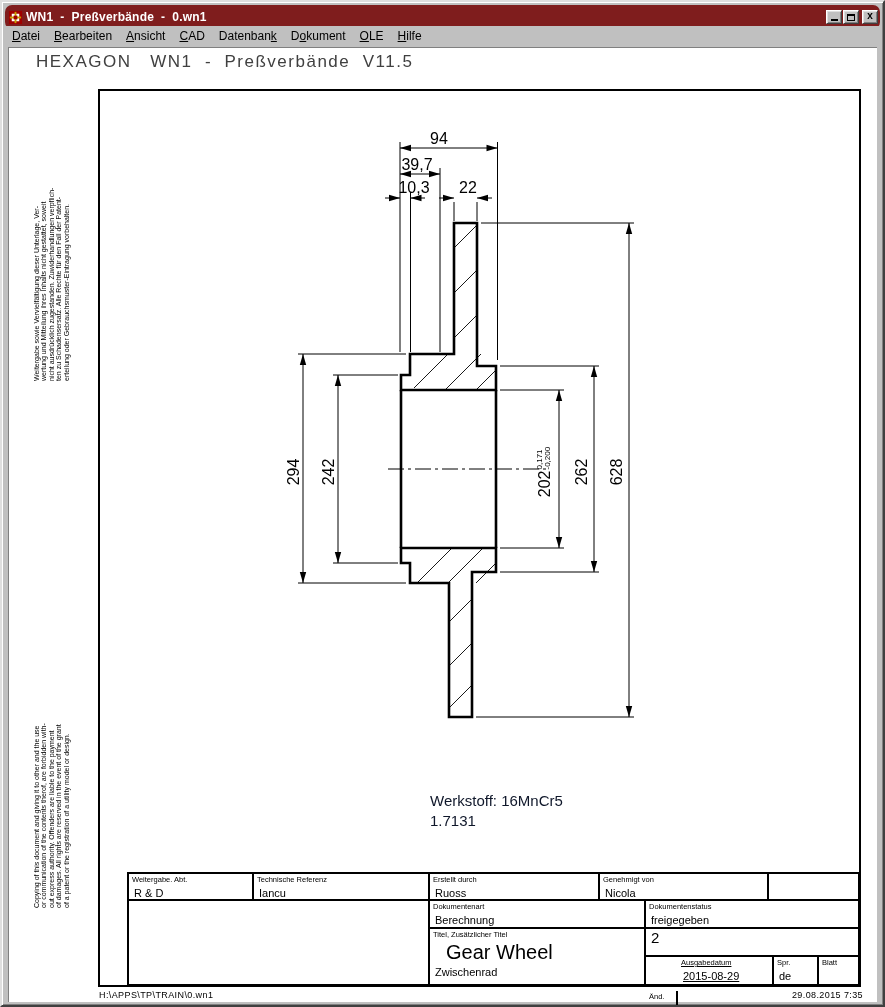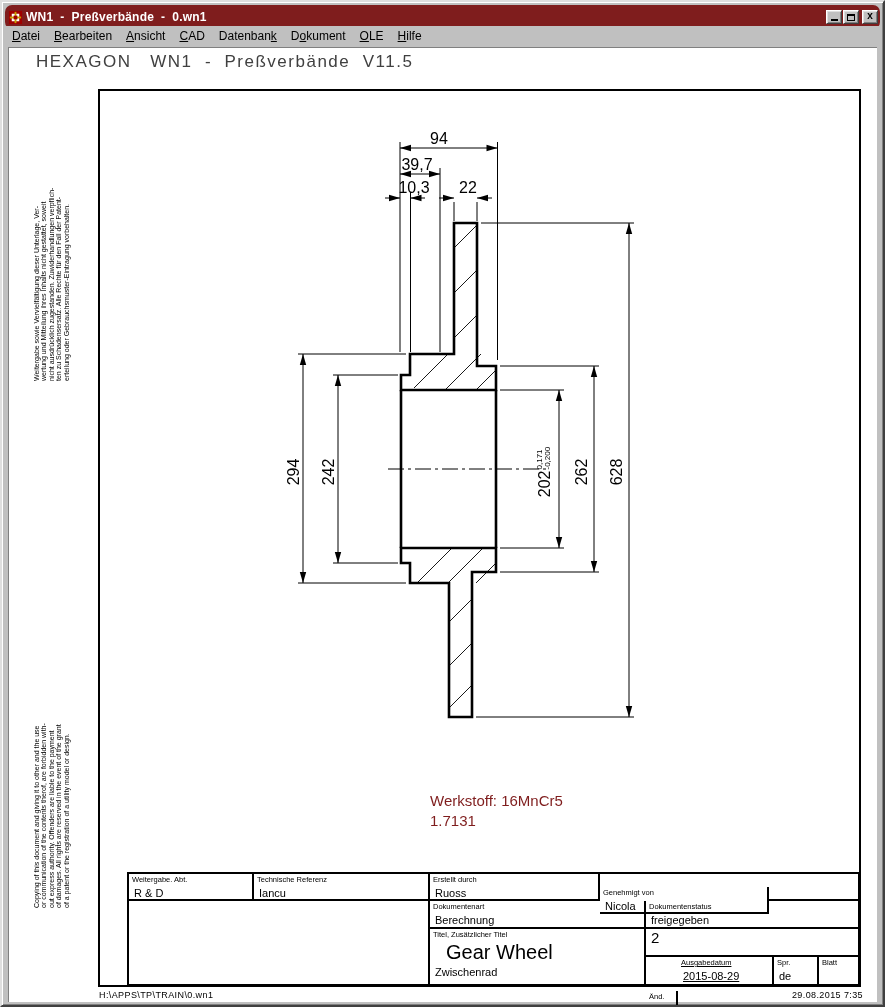--- a/index.html
+++ b/index.html
@@ -38,21 +38,21 @@
   
   .dim{position:absolute;font-size:16px;color:#000;white-space:nowrap;transform:translate(-50%,-50%);}
   .dim.rot{transform:translate(-50%,-50%) rotate(-90deg);}
   .tolwrap{display:inline-flex;align-items:center;}
   .tol{display:inline-flex;flex-direction:column;font-size:8px;line-height:8px;margin-left:1px;
     transform:translateY(-1px);}
   
   .noteblock{position:absolute;transform:rotate(-90deg);transform-origin:0 0;
     font-size:7px;line-height:7.4px;color:#000;white-space:nowrap;}
   
-  .material{position:absolute;left:428px;top:789px;font-size:15px;line-height:20px;color:#7f1d1d;}
+  .material{position:absolute;left:428px;top:789px;font-size:15px;line-height:20px;color:#0f172a;}
   
   .tblock{position:absolute;left:125px;top:870px;width:733px;height:114px;border:2px solid #000;background:#fff;}
   .cell{position:absolute;border-color:#000;}
   .cell .lab{font-size:7.5px;padding:2px 0 0 3px;line-height:8px;}
   .cell .val{font-size:11px;padding:3px 0 0 5px;line-height:12px;}
   .val.big{font-size:20px;padding:2px 0 0 16px;line-height:22px;}
   .val.med{font-size:15px;}
   .br2{border-right:2px solid #000;} .bb2{border-bottom:2px solid #000;}
   
   .statusline{position:absolute;font-size:9px;color:#000;letter-spacing:.4px;}
@@ -222,21 +222,21 @@
       <div class="val">R &amp; D</div>
     </div>
     <div class="cell br2 bb2" style="left:301px;top:0;width:170px;height:27px;">
       <div class="lab">Erstellt durch</div>
       <div class="val">Ruoss</div>
     </div>
     <div class="cell br2 bb2" style="left:125px;top:0;width:176px;height:27px;">
       <div class="lab">Technische Referenz</div>
       <div class="val">Iancu</div>
     </div>
-    <div class="cell br2 bb2" style="left:471px;top:13px;width:169px;height:27px;">
+    <div class="cell br2 bb2" style="left:471px;top:0;width:169px;height:27px;">
       <div class="lab">Genehmigt von</div>
       <div class="val">Nicola</div>
     </div>
     <div class="cell bb2" style="left:640px;top:0;width:89px;height:27px;"></div>
 
     <div class="cell br2" style="left:0;top:27px;width:301px;height:83px;"></div>
 
     <div class="cell bb2" style="left:517px;top:27px;width:212px;height:28px;">
       <div class="lab">Dokumentenstatus</div>
       <div class="val">freigegeben</div>

